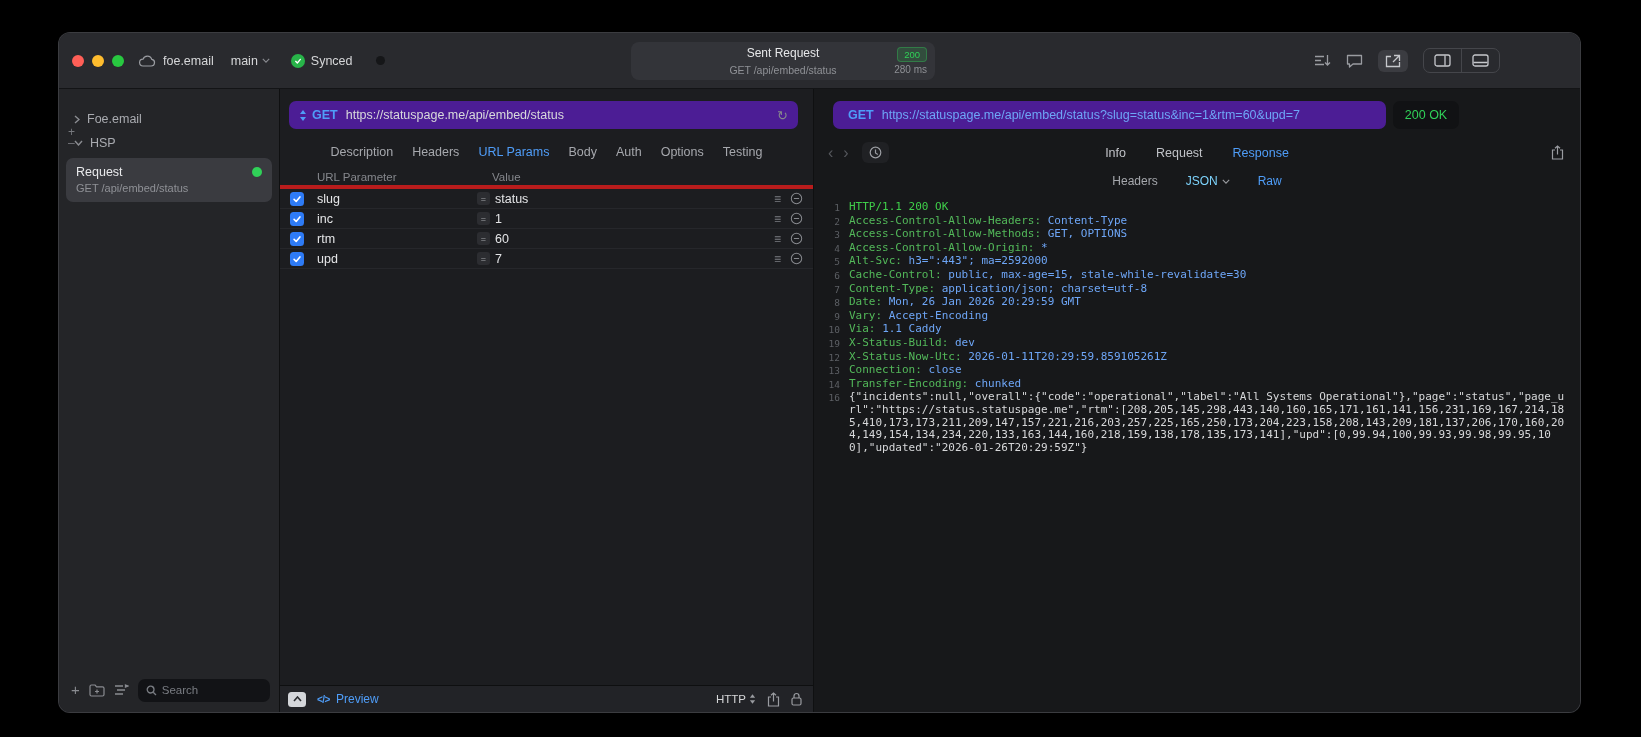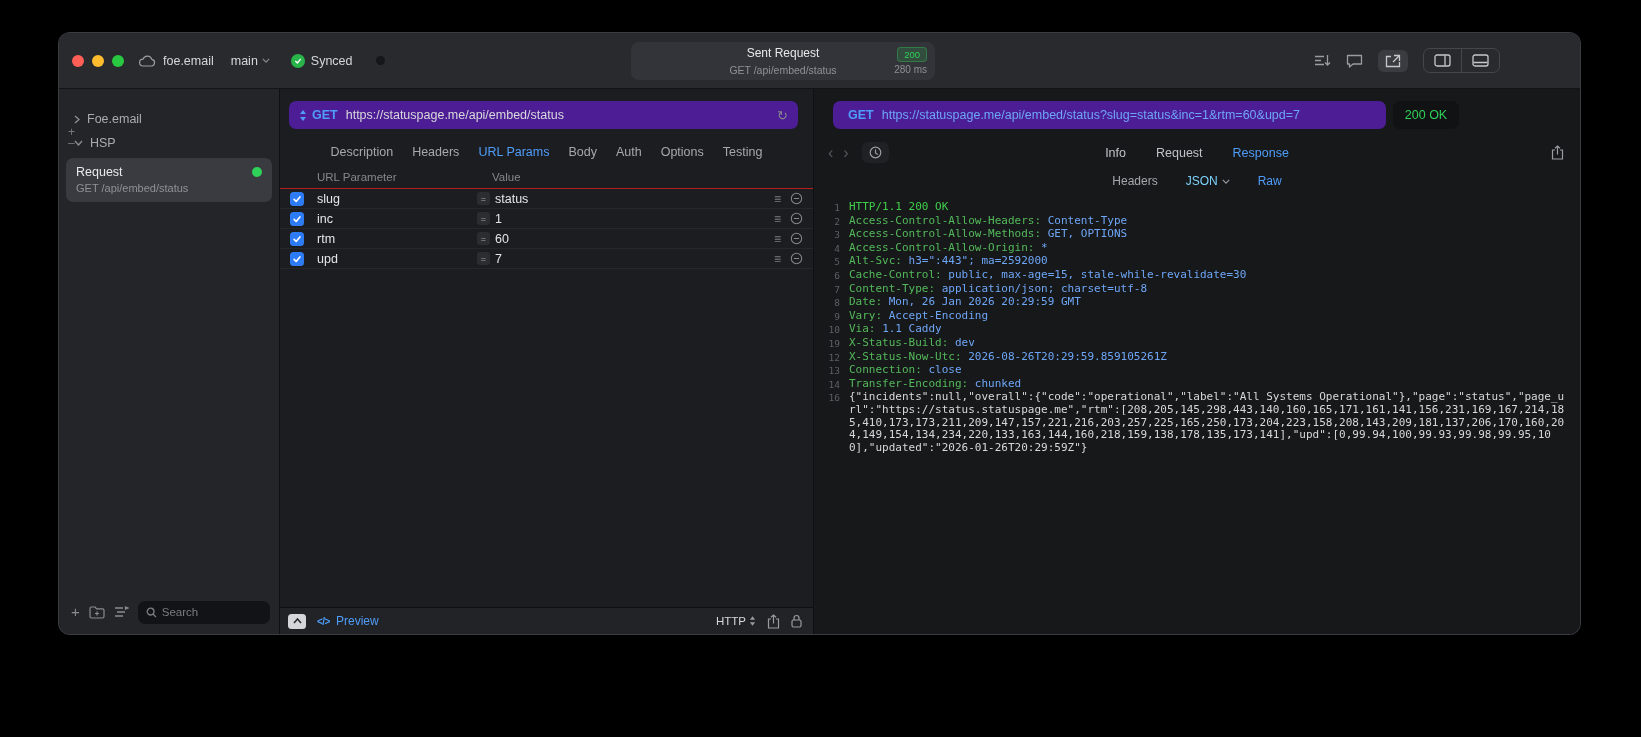--- a/index.html
+++ b/index.html
@@ -1,21 +1,21 @@
 <!DOCTYPE html>
 <html style="--accent: #4f9df8; --green: #30d158; --key-green: #53b95a; --status-green: #3fcf4a; --value-blue: #6ea6f7; --body-text: #d7d8da;"><head>
 <meta charset="utf-8">
 <style>
   * { margin:0; padding:0; box-sizing:border-box; }
   html,body { width:1641px; height:737px; background:#000; font-family:"Liberation Sans",sans-serif; overflow:hidden; }
   :root{
     --accent:#4f9df8; --green:#30d158; --key-green:#53b95a; --status-green:#3fcf4a;
     --value-blue:#6ea6f7; --body-text:#d7d8da;
   }
-  .window{ position:absolute; left:59px; top:33px; width:1521px; height:601px; background:#1d1e21;
+  .window{ position:absolute; left:59px; top:33px; width:1521px; height:679px; background:#1d1e21;
     border-radius:11px; overflow:hidden; display:flex; flex-direction:column;
     box-shadow:0 0 0 1px #3b3c40, 0 22px 60px rgba(0,0,0,.65); }
 
   
   .titlebar{ flex:0 0 56px; background:#292a2e; border-bottom:1px solid #131416; display:flex; align-items:center; position:relative; }
   .traffic{ display:flex; gap:8px; padding:0 14px 0 13px; }
   .tl{ width:12px; height:12px; border-radius:50%; display:inline-block; }
   .tl.red{ background:#ff5f57; } .tl.yellow{ background:#febc2e; } .tl.green{ background:#28c840; }
   .tb-left{ display:flex; align-items:center; gap:7px; color:#d6d7d9; font-size:12.5px; }
   .icon{ display:inline-flex; align-items:center; justify-content:center; }
@@ -79,21 +79,21 @@
   .clock-btn{ margin-left:7px; background:#202124; border-radius:6px; width:27px; height:21px; display:flex; align-items:center; justify-content:center; }
   .rtabs{ margin:0 auto; display:flex; gap:30px; font-size:12.5px; }
   .rtabs .tab{ color:#c0c2c7; }
   .rtabs .tab.active{ color:var(--accent); }
   .share-abs{ position:absolute; right:16px; }
   .rsubnav{ flex:0 0 26px; display:flex; align-items:center; justify-content:center; gap:28px; font-size:12px; }
   .rsubnav .tab.dd{ color:#7dd3fc; }
 
   
   .ptable{ flex:1; font-size:12.5px; overflow:hidden; }
-  .phead{ position:relative; height:22px; border-bottom:1px solid #b91c1c; color:#85878c; font-size:11.5px; }
+  .phead{ position:relative; height:22px; border-bottom:4px solid #b91c1c; color:#85878c; font-size:11.5px; }
   .phead span{ position:absolute; top:4px; }
   .ph1{ left:37px; } .ph2{ left:212px; }
   .prow{ display:flex; align-items:center; height:20px; border-bottom:1px solid #26272b; position:relative; }
   .checkbox{ width:14px; height:14px; margin-left:10px; border-radius:3.5px; background:#2e7bf6; display:inline-flex; align-items:center; justify-content:center; flex:0 0 14px; }
   .pkey{ margin-left:13px; width:160px; color:#e4e5e7; }
   .pval{ display:flex; align-items:center; gap:5px; min-width:0; }
   .eqbox{ width:13px; height:13px; border-radius:3px; background:#2c2d31; color:#a2a4a9; font-size:9px; display:inline-flex; align-items:center; justify-content:center; }
   .pvtext{ color:#e4e5e7; }
   .rowicons{ position:absolute; right:10px; display:flex; align-items:center; gap:9px; }
   .hicon{ color:#7b7d82; font-size:12px; }
@@ -518,21 +518,21 @@
           <div class="cline">
             <span class="ln">10</span>
             <span class="lc"><span class="k">Via: </span><span class="v">1.1 Caddy</span></span>
           </div>
           <div class="cline">
             <span class="ln">19</span>
             <span class="lc"><span class="k">X-Status-Build: </span><span class="v">dev</span></span>
           </div>
           <div class="cline">
             <span class="ln">12</span>
-            <span class="lc"><span class="k">X-Status-Now-Utc: </span><span class="v">2026-08-26T20:29:59.859105261Z</span></span>
+            <span class="lc"><span class="k">X-Status-Now-Utc: </span><span class="v">2026-01-11T20:29:59.859105261Z</span></span>
           </div>
           <div class="cline">
             <span class="ln">13</span>
             <span class="lc"><span class="k">Connection: </span><span class="v">close</span></span>
           </div>
           <div class="cline">
             <span class="ln">14</span>
             <span class="lc"><span class="k">Transfer-Encoding: </span><span class="v">chunked</span></span>
           </div>
           <div class="cline">

